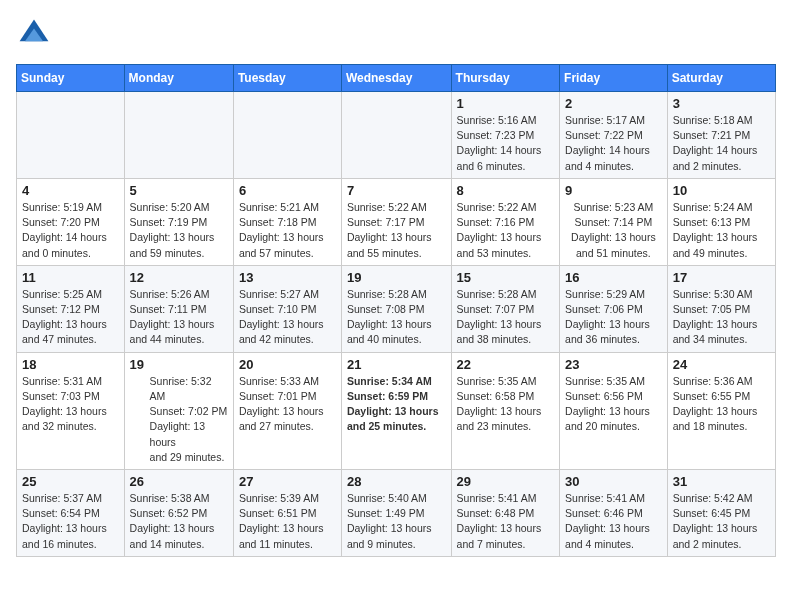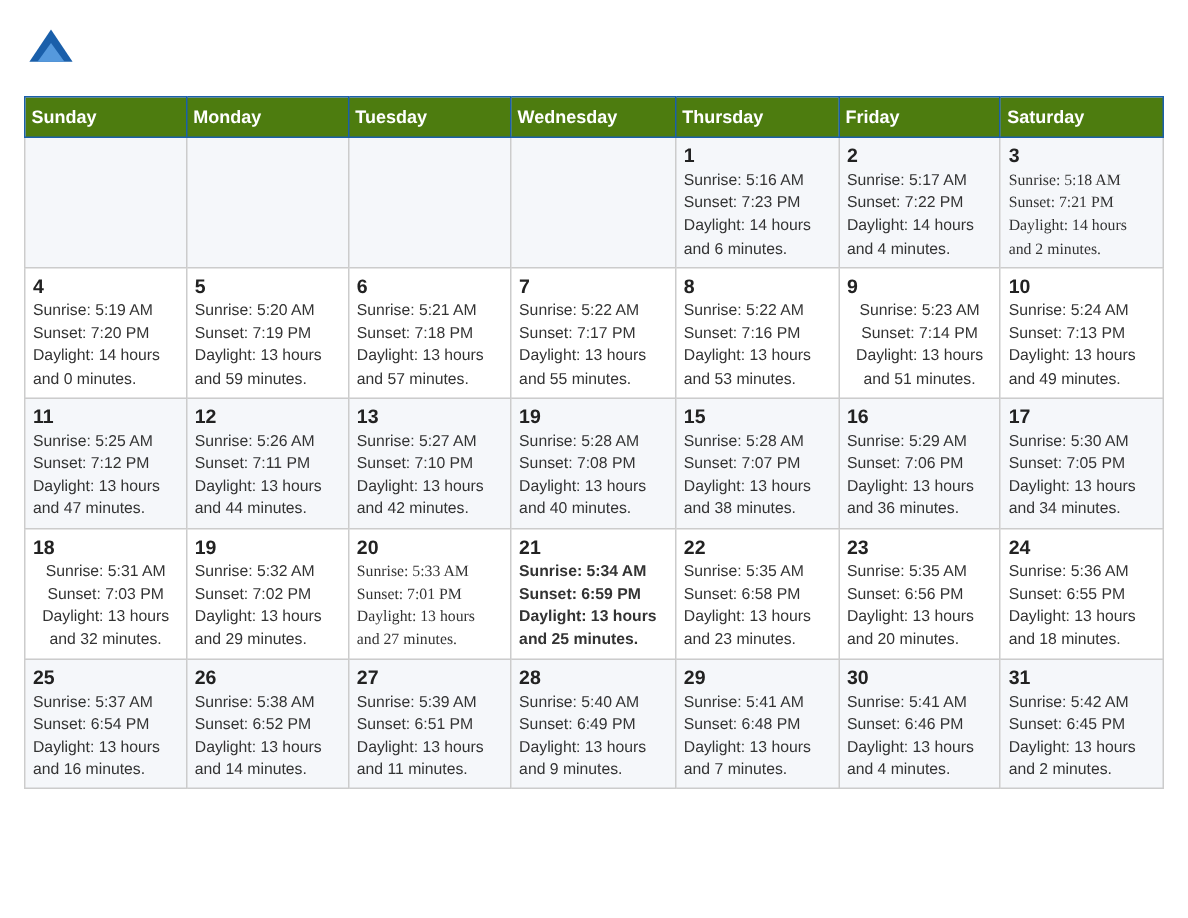--- a/index.html
+++ b/index.html
@@ -43,21 +43,21 @@
     .subtitle {
       font-size: 16px;
       color: #444;
     }
     .calendar {
       width: 100%;
       border-collapse: collapse;
       font-size: 11px;
     }
     .calendar thead th {
-      background: #4d7c0f;
+      background: #3b82f6;
       color: #fff;
       padding: 6px 4px;
       text-align: left;
       font-weight: bold;
       font-size: 12px;
       border: 1px solid #1a5faa;
     }
     .calendar tbody td {
       vertical-align: top;
       border: 1px solid #ccc;
@@ -134,21 +134,21 @@
         </td>
         <td>
           <div class="day-number">2</div>
           <div class="day-info" style="white-space: pre-line;">Sunrise: 5:17 AM
 Sunset: 7:22 PM
 Daylight: 14 hours
 and 4 minutes.</div>
         </td>
         <td>
           <div class="day-number">3</div>
-          <div class="day-info" style="white-space: pre-line; font-family: Liberation Serif, serif;">Sunrise: 5:18 AM
+          <div class="day-info" style="white-space: pre-line;">Sunrise: 5:18 AM
 Sunset: 7:21 PM
 Daylight: 14 hours
 and 2 minutes.</div>
         </td>
       </tr>
       <tr>
         <td>
           <div class="day-number">4</div>
           <div class="day-info" style="white-space: pre-line;">Sunrise: 5:19 AM
 Sunset: 7:20 PM
@@ -186,21 +186,21 @@
         <td>
           <div class="day-number">9</div>
           <div class="day-info" style="white-space: pre-line; text-align: center;">Sunrise: 5:23 AM
 Sunset: 7:14 PM
 Daylight: 13 hours
 and 51 minutes.</div>
         </td>
         <td>
           <div class="day-number">10</div>
           <div class="day-info" style="white-space: pre-line;">Sunrise: 5:24 AM
-Sunset: 7:13 PM
+Sunset: 6:13 PM
 Daylight: 13 hours
 and 49 minutes.</div>
         </td>
       </tr>
       <tr>
         <td>
           <div class="day-number">11</div>
           <div class="day-info" style="white-space: pre-line;">Sunrise: 5:25 AM
 Sunset: 7:12 PM
 Daylight: 13 hours
@@ -245,35 +245,35 @@
           <div class="day-number">17</div>
           <div class="day-info" style="white-space: pre-line;">Sunrise: 5:30 AM
 Sunset: 7:05 PM
 Daylight: 13 hours
 and 34 minutes.</div>
         </td>
       </tr>
       <tr>
         <td>
           <div class="day-number">18</div>
-          <div class="day-info" style="white-space: pre-line; text-align: center;">Sunrise: 5:31 AM
+          <div class="day-info" style="white-space: pre-line;">Sunrise: 5:31 AM
 Sunset: 7:03 PM
 Daylight: 13 hours
 and 32 minutes.</div>
         </td>
         <td>
           <div class="day-number">19</div>
-          <div class="day-info" style="white-space: pre-line;">Sunrise: 5:32 AM
+          <div class="day-info" style="white-space: pre-line; margin-left: 20px;">Sunrise: 5:32 AM
 Sunset: 7:02 PM
 Daylight: 13 hours
 and 29 minutes.</div>
         </td>
         <td>
           <div class="day-number">20</div>
-          <div class="day-info" style="white-space: pre-line; font-family: Liberation Serif, serif;">Sunrise: 5:33 AM
+          <div class="day-info" style="white-space: pre-line;">Sunrise: 5:33 AM
 Sunset: 7:01 PM
 Daylight: 13 hours
 and 27 minutes.</div>
         </td>
         <td>
           <div class="day-number">21</div>
           <div class="day-info" style="white-space: pre-line; font-weight: bold;">Sunrise: 5:34 AM
 Sunset: 6:59 PM
 Daylight: 13 hours
 and 25 minutes.</div>
@@ -318,21 +318,21 @@
         <td>
           <div class="day-number">27</div>
           <div class="day-info" style="white-space: pre-line;">Sunrise: 5:39 AM
 Sunset: 6:51 PM
 Daylight: 13 hours
 and 11 minutes.</div>
         </td>
         <td>
           <div class="day-number">28</div>
           <div class="day-info" style="white-space: pre-line;">Sunrise: 5:40 AM
-Sunset: 6:49 PM
+Sunset: 1:49 PM
 Daylight: 13 hours
 and 9 minutes.</div>
         </td>
         <td>
           <div class="day-number">29</div>
           <div class="day-info" style="white-space: pre-line;">Sunrise: 5:41 AM
 Sunset: 6:48 PM
 Daylight: 13 hours
 and 7 minutes.</div>
         </td>

